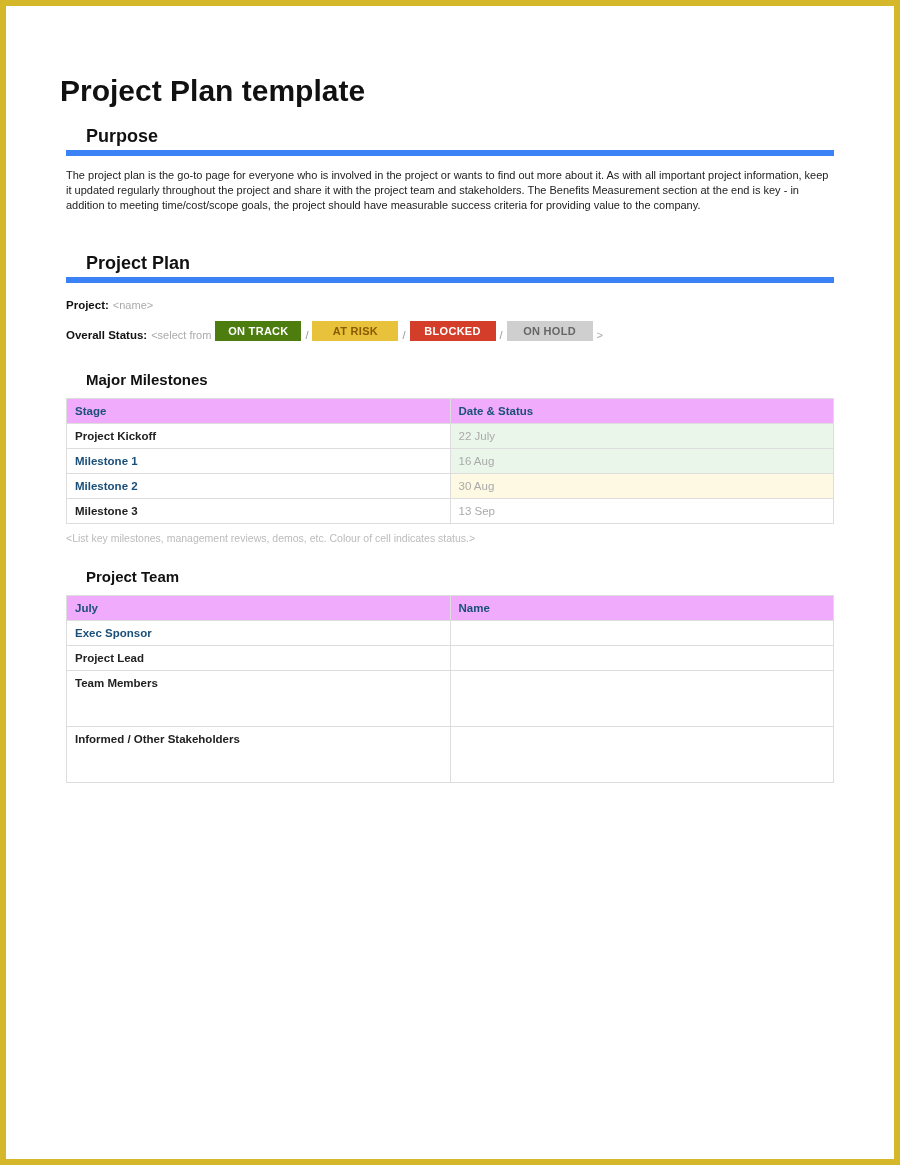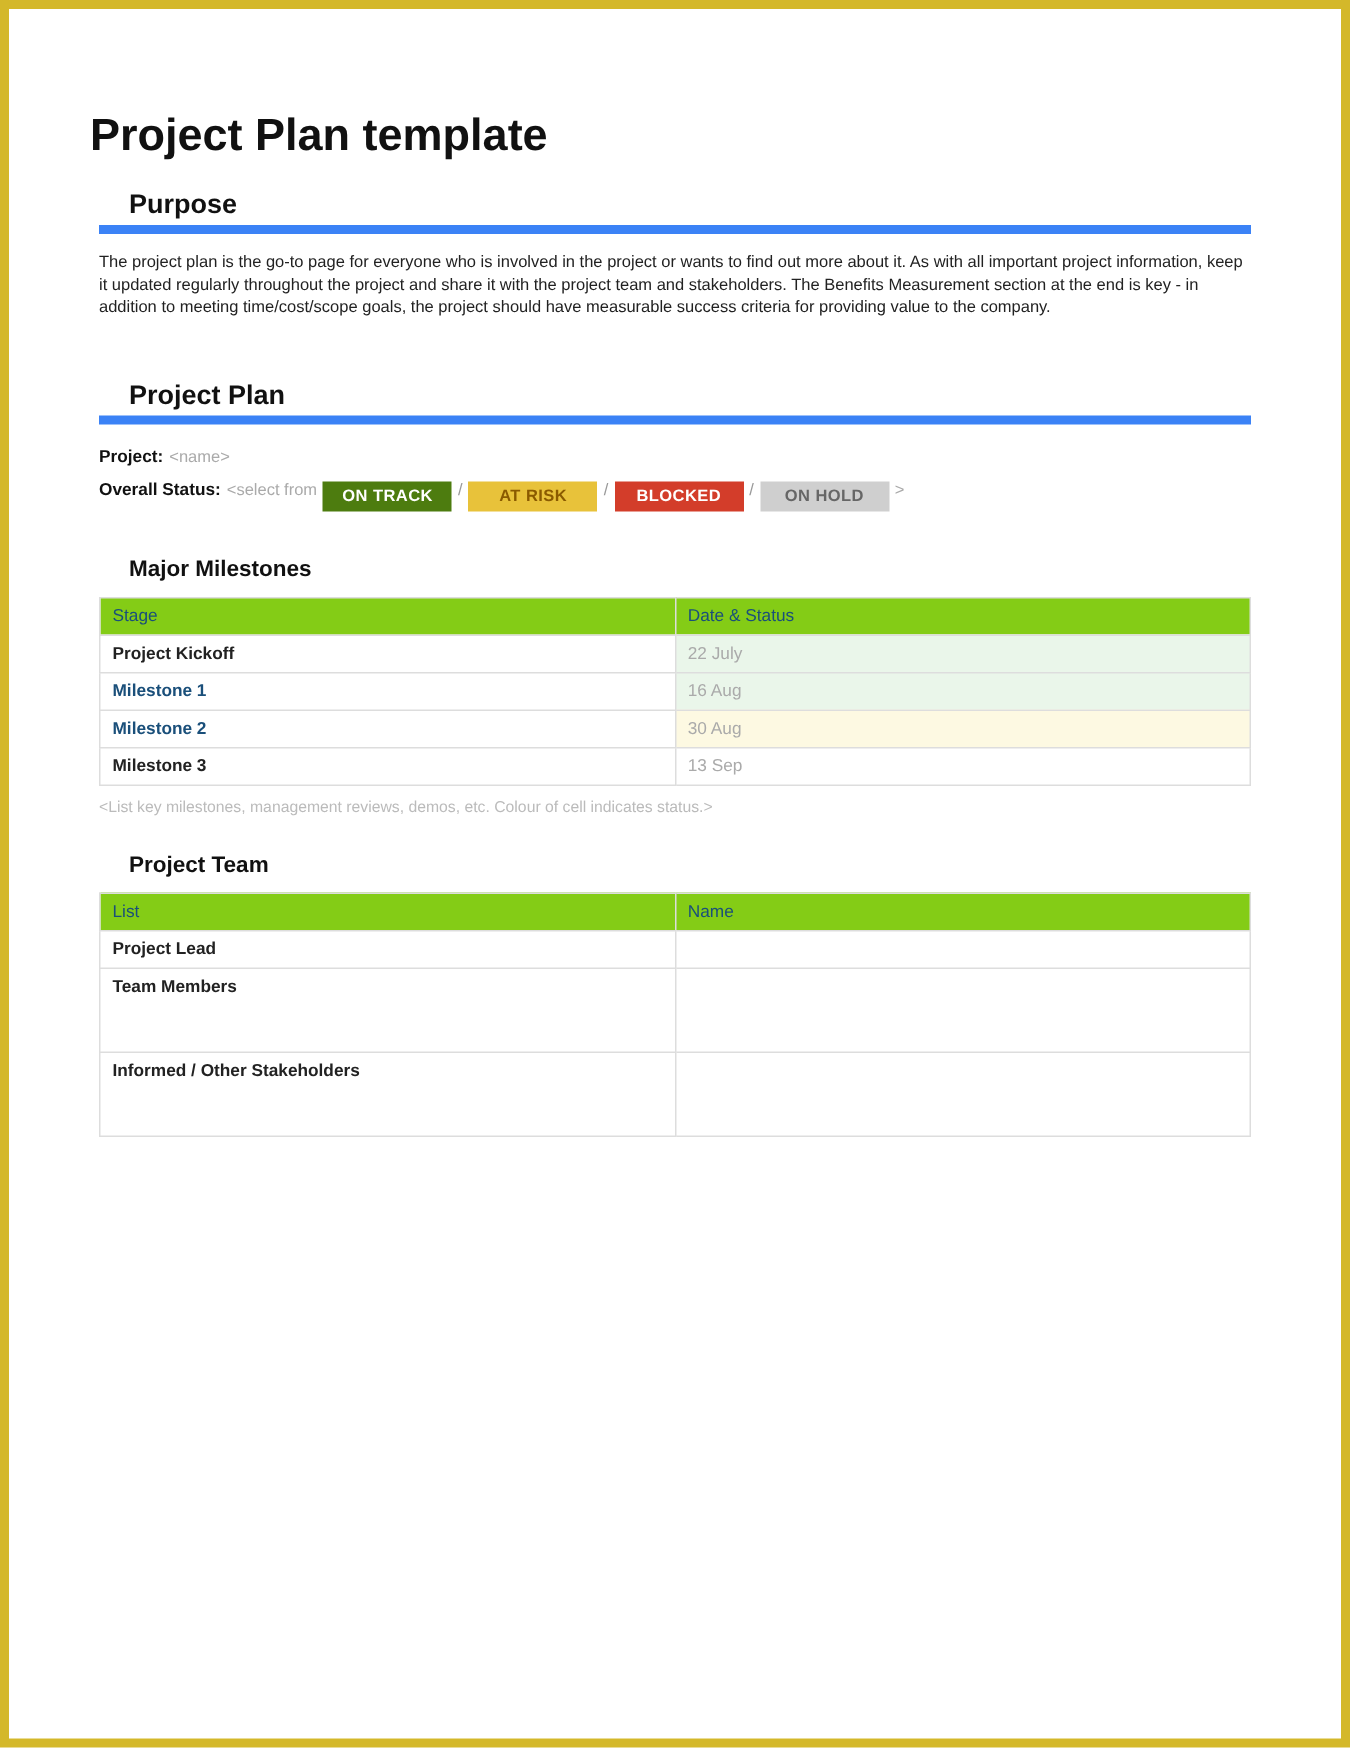--- a/index.html
+++ b/index.html
@@ -38,21 +38,21 @@
       display: flex;
       flex-wrap: wrap;
       gap: 4px;
     }
     .field-label { font-weight: bold; }
     .placeholder { color: #aaa; font-size: 11px; }
     .status-row {
       font-size: 11.5px;
       margin-bottom: 30px;
       display: flex;
-      align-items: flex-start;
+      align-items: flex-end;
       flex-wrap: wrap;
       gap: 4px;
     }
     .badge {
       display: inline-flex;
       align-items: center;
       justify-content: center;
       height: 20px;
       padding: 0 10px;
       font-size: 11px;
@@ -76,23 +76,23 @@
       border-collapse: collapse;
       font-size: 11.5px;
     }
     th, td {
       border: 1px solid #ddd;
       padding: 6px 8px;
       text-align: left;
       vertical-align: top;
     }
     th {
-      background: #84cc16;
+      background: #f0abfc;
       color: #1a4f7a;
-      font-weight: normal;
+      font-weight: bold;
     }
     td.label-cell { font-weight: bold; color: #222; }
     td.link-cell { font-weight: bold; color: #1a4f7a; }
     td.date-cell { color: #aaa; }
     tr.row-green td.date-cell { background: #eaf6ea; }
     tr.row-yellow td.date-cell { background: #fdf9e2; }
     .table-note {
       font-size: 10.5px;
       color: #bbb;
       margin: 8px 0 24px 0;
@@ -154,25 +154,29 @@
         <td class="date-cell">13 Sep</td>
       </tr>
     </tbody>
 </table>
 <div class="table-note">&lt;List key milestones, management reviews, demos, etc.  Colour of cell indicates status.&gt;</div>
 
 <div class="sub-heading">Project Team</div>
 <table>
   <thead>
     <tr>
-      <th class="col-left">List</th>
+      <th class="col-left">July</th>
       <th>Name</th>
     </tr>
   </thead>
   <tbody id="team-body">
+      <tr>
+        <td class="link-cell">Exec Sponsor</td>
+        <td></td>
+      </tr>
       <tr>
         <td class="label-cell">Project Lead</td>
         <td></td>
       </tr>
       <tr class="team-members">
         <td class="label-cell">Team Members</td>
         <td></td>
       </tr>
       <tr class="team-members">
         <td class="label-cell">Informed / Other Stakeholders</td>

